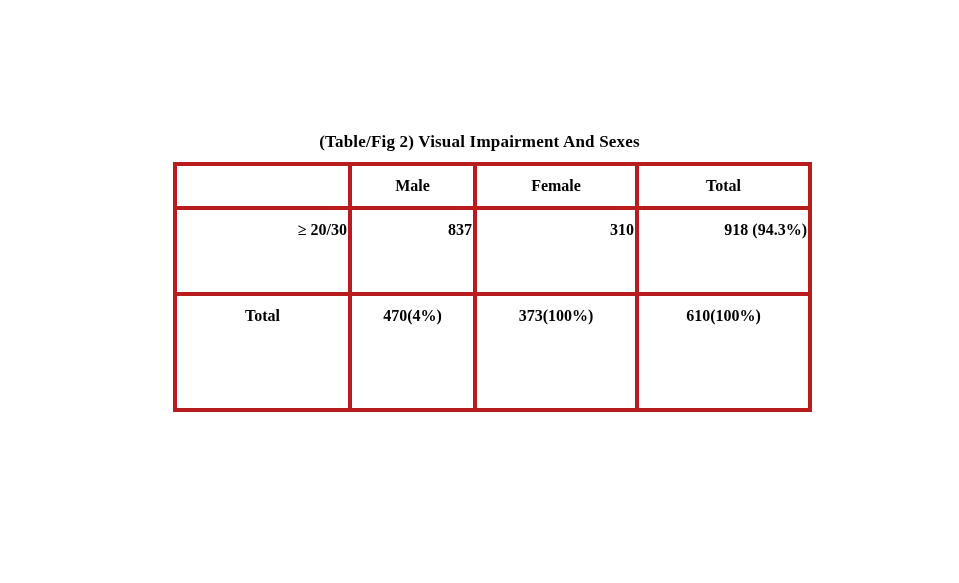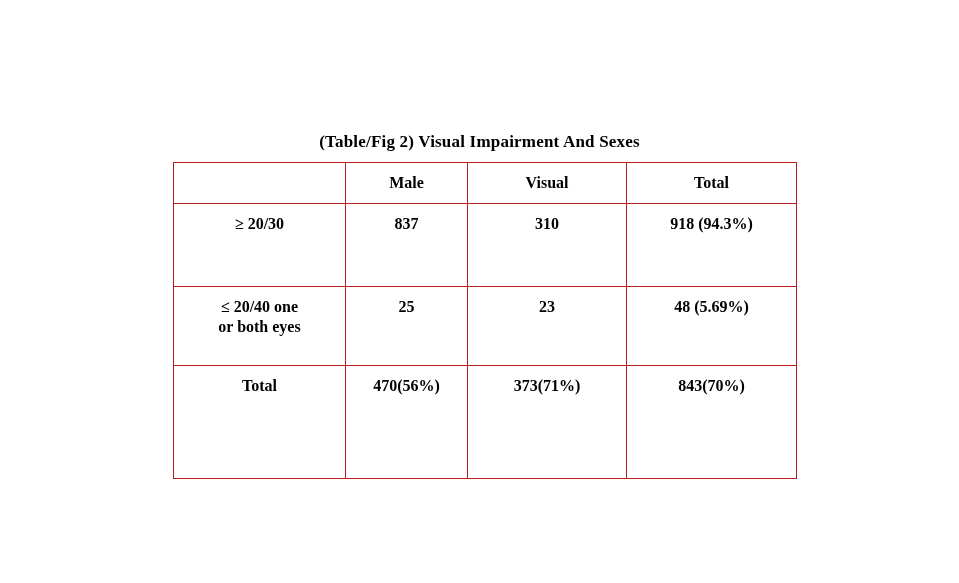--- a/index.html
+++ b/index.html
@@ -37,36 +37,36 @@
     left: 173px;
     top: 162px;
     width: 613px;
   }
   table.data {
     border-collapse: collapse;
     width: 613px;
     table-layout: fixed;
   }
   table.data td {
-    border: 1px solid #b91c1c;
+    border: 4px solid #b91c1c;
     font-size: 16px;
     font-weight: bold;
     text-align: center;
     vertical-align: top;
     padding-top: 10px;
     padding-bottom: 6px;
     line-height: 1.25;
   }
   table.data tr.header-row td {
     height: 32px;
     vertical-align: middle;
     padding-top: 4px;
     padding-bottom: 4px;
   }
-  table.data tr.row-1 td { height: 66px; }
+  table.data tr.row-1 td { height: 66px; text-align: right; }
   table.data tr.row-2 td { height: 62px; }
   table.data tr.row-3 td { height: 96px; }
   .col-label { width: 169px; }
   .col-male { width: 119px; }
   .col-female { width: 156px; }
   .col-total { width: 167px; }
   .cell-empty { }
   .label-cell {
     text-align: center;
   }
@@ -78,48 +78,39 @@
 <div class="page">
 
   <div class="table-title">(Table/Fig 2) Visual Impairment And Sexes</div>
 
   <div class="table-wrap">
     <table class="data">
       <tbody>
         <tr class="header-row">
           <td class="col-label cell-empty"></td>
           <td class="col-male">Male</td>
-          <td class="col-female">Visual</td>
+          <td class="col-female">Female</td>
           <td class="col-total">Total</td>
         </tr>
 
         <tr class="row-1">
           <td class="col-label label-cell">
             <span class="nowrap">≥ 20/30</span>
           </td>
           <td class="col-male">837</td>
           <td class="col-female">310</td>
           <td class="col-total">918 (94.3%)</td>
         </tr>
 
-        <tr class="row-2">
-          <td class="col-label label-cell">
-            <span class="nowrap">≤ 20/40 one</span><br>
-            <span class="nowrap">or both eyes</span>
-          </td>
-          <td class="col-male">25</td>
-          <td class="col-female">23</td>
-          <td class="col-total">48 (5.69%)</td>
-        </tr>
 
         <tr class="row-3">
           <td class="col-label label-cell">
             <span class="nowrap">Total</span>
           </td>
-          <td class="col-male">470(56%)</td>
-          <td class="col-female">373(71%)</td>
-          <td class="col-total">843(70%)</td>
+          <td class="col-male">470(4%)</td>
+          <td class="col-female">373(100%)</td>
+          <td class="col-total">610(100%)</td>
         </tr>
       </tbody>
     </table>
   </div>
 
 </div>
 
 </body></html>

